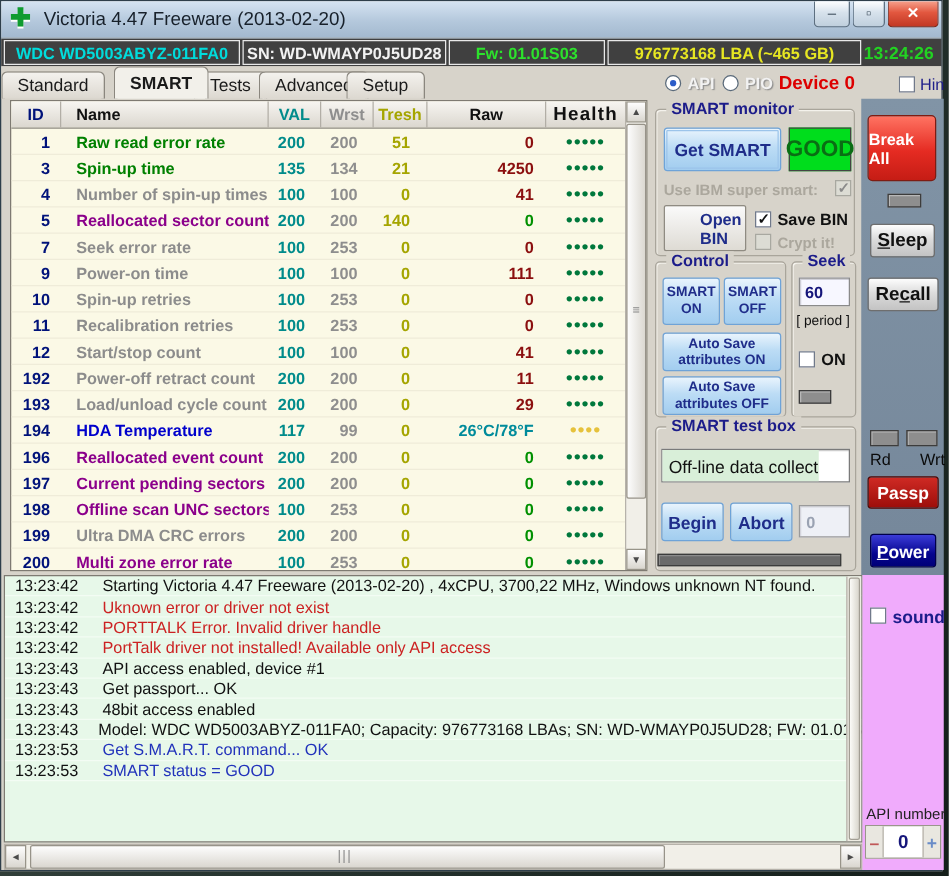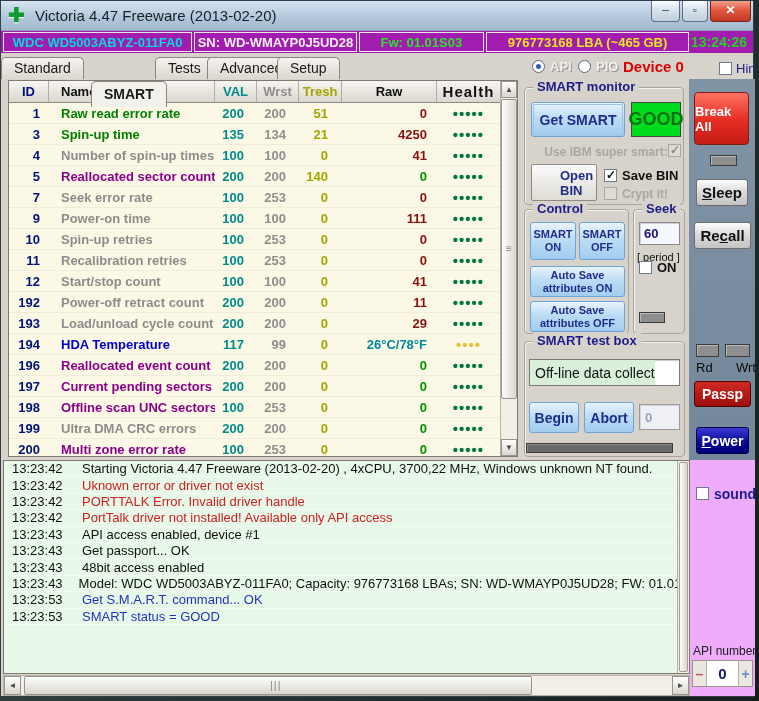--- a/index.html
+++ b/index.html
@@ -14,21 +14,21 @@
   .app-icon { position:absolute; left:7px; top:4px; width:20px; height:20px; color:#0f9b30; font-size:20px; line-height:20px; font-weight:bold; text-shadow:0 1px 0 #fff; }
   .title-text { position:absolute; left:34px; top:6px; font-size:15px; color:#17202a; }
   .winbtn { position:absolute; top:0; height:21px; text-align:center; font-size:12px; line-height:19px;
     border:1px solid #5d6f80; border-top:none; border-radius:0 0 4px 4px;
     background:linear-gradient(#fdfeff,#d7e2ec 45%,#bfcfdd); color:#3a4a58; cursor:pointer; }
   .winbtn.min { left:650px; width:29px; }
   .winbtn.max { left:681px; width:26px; }
   .winbtn.close { left:709px; width:41px; background:linear-gradient(#f6a08b,#e2573f 45%,#c23824); color:#fff; font-weight:bold; border-color:#7e2313; }
 
   
-  .infobar { position:absolute; left:0; top:30px; width:100%; height:22px; background:#a21caf; display:flex; align-items:stretch; padding:1px 2px; }
+  .infobar { position:absolute; left:0; top:30px; width:100%; height:22px; background:#404040; display:flex; align-items:stretch; padding:1px 2px; }
   .seg { border:1px solid #e8e8e8; margin-right:2px; display:flex; align-items:center; justify-content:center; font-size:13px; font-weight:bold; white-space:nowrap; }
   .seg.model { width:196px; color:#00dcdc; }
   .seg.serial { width:168px; color:#f2f2f2; }
   .seg.fw { width:130px; color:#2ce22c; }
   .seg.cap { width:210px; color:#e6e622; }
   .clock { flex:1; display:flex; align-items:center; justify-content:flex-end; padding-right:4px; color:#22d222; font-size:14px; font-weight:bold; }
 
   
   .tabrow { position:absolute; left:0; top:52px; width:100%; height:26px; background:#d7d3ca; }
   .tab { position:absolute; top:4px; height:22px; padding:0 12px; line-height:21px; font-size:14px;
@@ -78,35 +78,35 @@
   .g-control { left:4px; top:130px; width:105px; height:125px; }
   .g-timer   { left:113px; top:130px; width:52px; height:125px; }
   .g-test    { left:4px; top:262px; width:161px; height:116px; }
 
   .btn-blue { background:linear-gradient(#e9f4fd,#bcdcf5 45%,#a2cdef); border:1px solid #6ea3d8; border-radius:3px; color:#1f2d8a; font-weight:bold; text-align:center; cursor:pointer; display:flex; align-items:center; justify-content:center; }
   .btn-soft { background:linear-gradient(#fafafa,#dedbd4); border:1px solid #8f8b82; border-radius:2px; color:#1f2d8a; font-weight:bold; text-align:left; cursor:pointer; display:flex; align-items:center; justify-content:center;padding-left:28px; }
   .btn-gray { background:linear-gradient(#fdfdfd,#dcdcdc 45%,#c3c3c3); border:1px solid #6e6e6e; border-radius:3px; color:#111; font-weight:bold; text-align:center; cursor:pointer; display:flex; align-items:center; justify-content:center; }
 
   .get-smart { position:absolute; left:6px; top:14px; width:94px; height:35px; font-size:14px; outline:1px solid #9cc4ea; outline-offset:-3px; }
   .good-box { position:absolute; left:106px; top:14px; width:50px; height:35px; background:#00dd1c; border:1px solid #444; color:#0a6e14; font-size:18px; font-weight:bold; display:flex; align-items:center; justify-content:center; }
-  .ibm-row { position:absolute; left:6px; top:57px; width:150px; font-size:12px; font-weight:bold; color:#aba79d; white-space:nowrap;text-align:center; }
+  .ibm-row { position:absolute; left:6px; top:57px; width:150px; font-size:12px; font-weight:bold; color:#aba79d; white-space:nowrap; }
   .ibm-row .cb { position:absolute; right:0; top:-1px; }
   .open-bin { position:absolute; left:6px; top:76px; width:66px; height:37px; font-size:13px; }
   .savebin-row { position:absolute; left:79px; top:79px; font-size:13px; font-weight:bold; color:#111; white-space:nowrap; }
   .crypt-row { position:absolute; left:79px; top:98px; font-size:12px; font-weight:bold; color:#aba79d; white-space:nowrap; }
   .savebin-row .lbl, .crypt-row .lbl { margin-left:5px; vertical-align:middle; }
 
   .smart-on  { position:absolute; left:5px; top:12px; width:46px; height:38px; font-size:11px; line-height:13px; padding:0 4px; }
   .smart-off { position:absolute; left:54px; top:12px; width:46px; height:38px; font-size:11px; line-height:13px; padding:0 4px; }
   .autosave-on  { position:absolute; left:5px; top:56px; width:95px; height:31px; font-size:11px; line-height:13px; }
   .autosave-off { position:absolute; left:5px; top:91px; width:95px; height:31px; font-size:11px; line-height:13px; }
 
   .timer-input { position:absolute; left:5px; top:12px; width:41px; height:23px; background:#f7f7ff; border:1px solid #8a8a8a; box-shadow:inset 1px 1px 0 #cfcfd8; font-size:13px; font-weight:bold; color:#15157a; padding-left:4px; }
   .period-lbl { position:absolute; left:3px; top:41px; font-size:11px; color:#111; white-space:nowrap; }
-  .timer-on { position:absolute; left:5px; top:48px; white-space:nowrap; }
+  .timer-on { position:absolute; left:5px; top:69px; white-space:nowrap; }
   .timer-on .lbl { font-size:13px; font-weight:bold; color:#111; margin-left:5px; vertical-align:middle; }
   .led { background:#8e8e8e; border:1px solid #3c3c3c; box-shadow:inset 1px 1px 0 #b8b8b8; }
   .timer-led { position:absolute; left:5px; top:102px; width:26px; height:11px; }
 
   .dropdown { position:absolute; left:4px; top:17px; width:151px; height:27px; background:#fff; border:1px solid #7a7a7a; box-shadow:inset 1px 1px 0 #cdcdcd; display:flex; cursor:pointer;gap:46px; }
   .dd-value { flex:1; background:#d9efd9; font-size:14px; color:#111; display:flex; align-items:center; padding-left:5px; white-space:nowrap; }
   .dd-btn { width:19px; background:linear-gradient(#fbfbfb,#d4d1ca); border-left:1px solid #989489; display:flex; align-items:center; justify-content:center; font-size:8px; color:#333; }
   .begin-btn { position:absolute; left:4px; top:60px; width:50px; height:31px; font-size:14px; }
   .abort-btn { position:absolute; left:59px; top:60px; width:50px; height:31px; font-size:14px; }
   .test-count { position:absolute; left:114px; top:62px; width:41px; height:26px; background:#eef0f6; border:1px solid #9a9a9a; box-shadow:inset 1px 1px 0 #d4d4dc; font-size:13px; font-weight:bold; color:#9aa2b2; padding-left:5px; display:flex; align-items:center; }
@@ -169,21 +169,21 @@
   <div class="infobar">
     <div class="seg model">WDC WD5003ABYZ-011FA0</div>
     <div class="seg serial">SN: WD-WMAYP0J5UD28</div>
     <div class="seg fw">Fw: 01.01S03</div>
     <div class="seg cap">976773168 LBA (~465 GB)</div>
     <div class="clock">13:24:26</div>
   </div>
 
   <div class="tabrow">
     <div class="tab" style="left:0;">Standard</div>
-    <div class="tab active" style="left:90px;margin-top:28px;">SMART</div>
+    <div class="tab active" style="left:90px;">SMART</div>
     <div class="tab" style="left:154px;">Tests</div>
     <div class="tab" style="left:206px;">Advanced</div>
     <div class="tab" style="left:276px;">Setup</div>
     <span class="radio sel" style="left:531px;"></span>
     <span class="modelabel" style="left:549px;">API</span>
     <span class="radio" style="left:577px;"></span>
     <span class="modelabel" style="left:595px;">PIO</span>
     <span class="device0" style="left:622px;">Device 0</span>
     <span class="hints"><span class="cb"></span><span class="lbl">Hints</span></span>
   </div>

